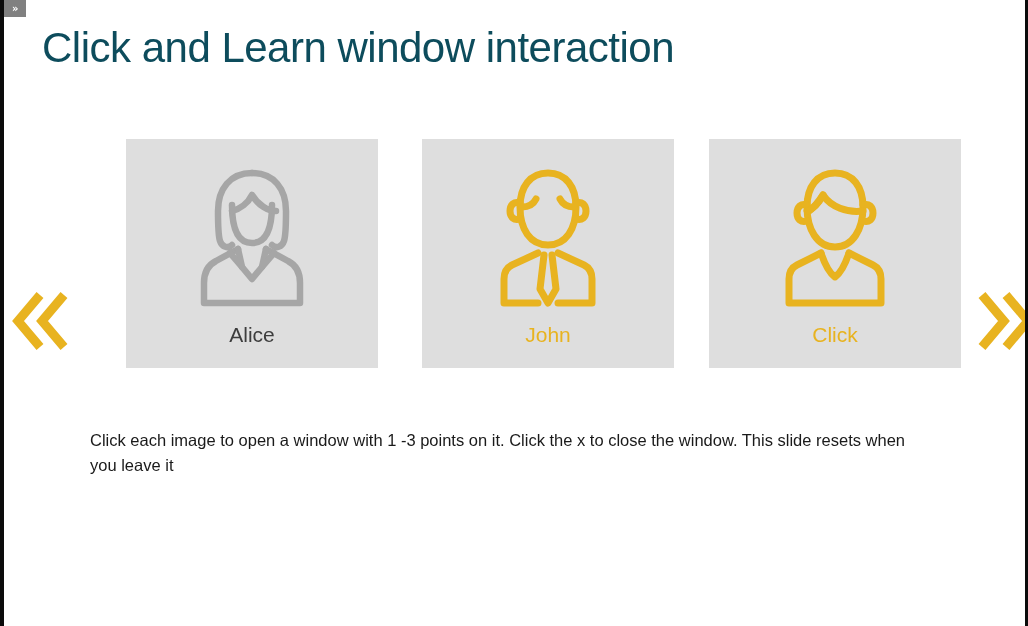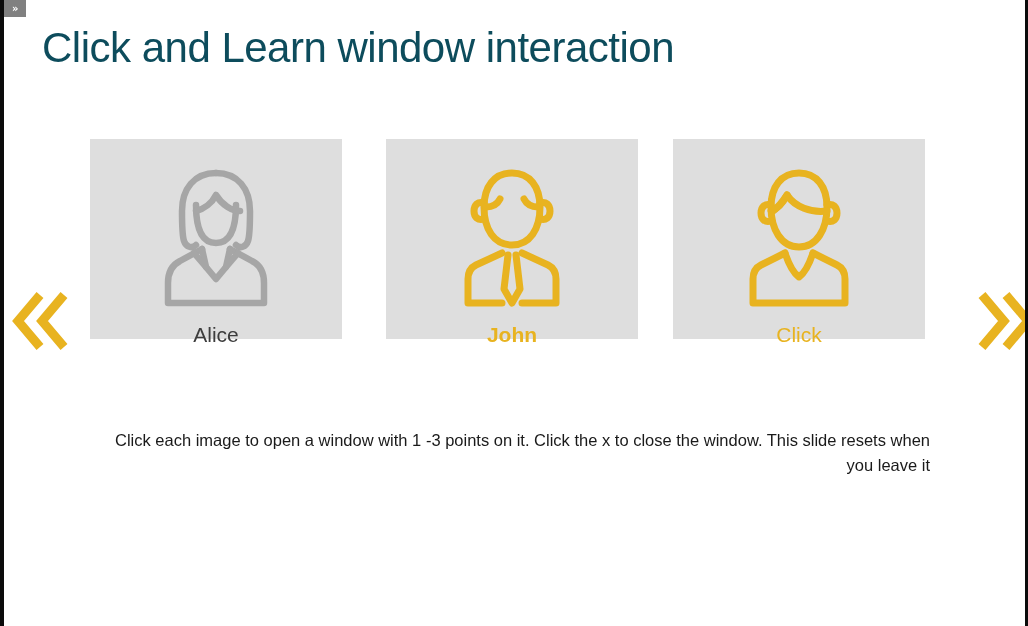--- a/index.html
+++ b/index.html
@@ -63,27 +63,28 @@
     position: absolute;
     left: 86px;
     top: 139px;
     width: 835px;
     height: 252px;
   }
   .card {
     position: absolute;
     top: 0;
     width: 252px;
-    height: 200px;
+    height: 229px;
     background: #dedede;
     cursor: pointer;
     box-sizing: border-box;
+    margin-left: 36px;
   }
   .card-0 { left: 0px; }
-  .card-1 { left: 296px; font-weight: bold; }
+  .card-1 { left: 296px; }
   .card-2 { left: 583px; }
 
   .card-figure {
     position: absolute;
     left: 50%;
     top: 28px;
     transform: translateX(-50%);
     width: 132px;
     height: 142px;
   }
@@ -104,21 +105,20 @@
   
   #instructions {
     position: absolute;
     left: 86px;
     top: 428px;
     width: 840px;
     font-size: 16.5px;
     line-height: 25px;
     color: #1a1a1a;
     font-family: "Liberation Sans", sans-serif;
-    text-align: right;
   }
 
   
   .nav-arrow {
     position: absolute;
     top: 285px;
     width: 62px;
     height: 72px;
     cursor: pointer;
   }

